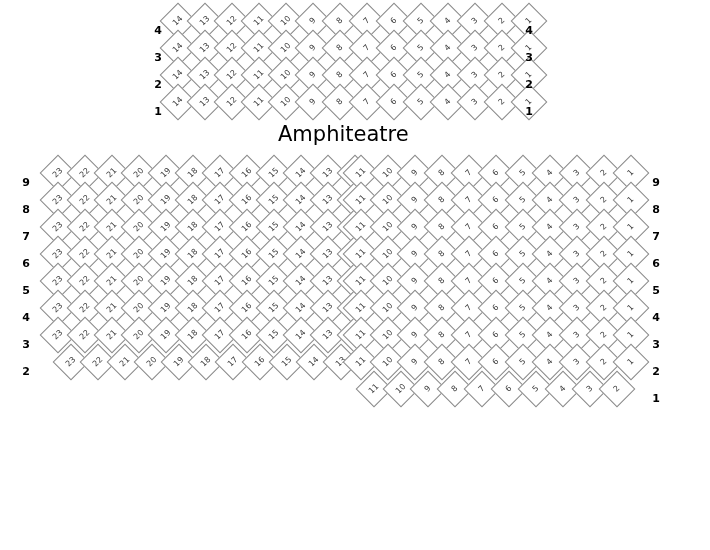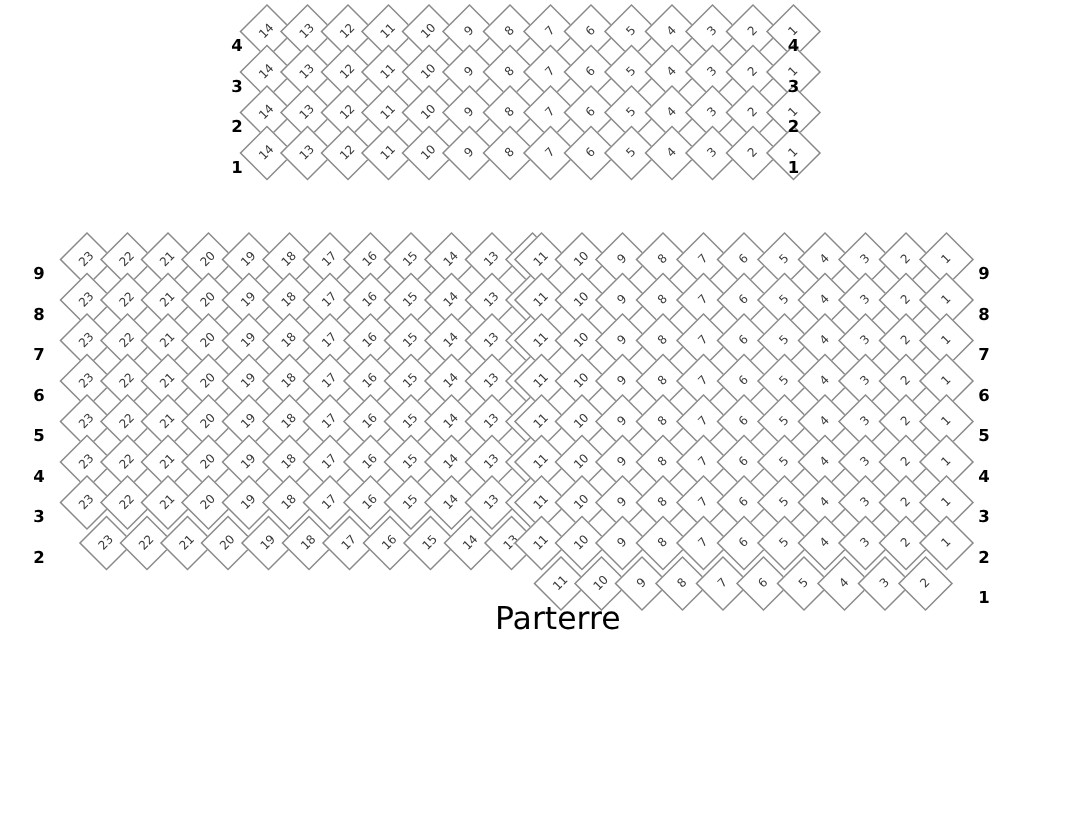--- a/index.html
+++ b/index.html
@@ -181,20 +181,21 @@
       <div class="seat-label" style="left: 516px; top: 89px;">1</div>
     </div>
     <div class="row-num" style="left: 150px; top: 24px;">4</div>
     <div class="row-num" style="left: 150px; top: 51px;">3</div>
     <div class="row-num" style="left: 150px; top: 78px;">2</div>
     <div class="row-num" style="left: 150px; top: 105px;">1</div>
     <div class="row-num" style="left: 521px; top: 24px;">4</div>
     <div class="row-num" style="left: 521px; top: 51px;">3</div>
     <div class="row-num" style="left: 521px; top: 78px;">2</div>
     <div class="row-num" style="left: 521px; top: 105px;">1</div>
+    <div class="section-title" style="left: 278px; top: 122px;">Amphiteatre</div>
     <div class="seat-map">
       <div class="seat" style="left: 45px; top: 160px;"></div>
       <div class="seat-label" style="left: 45px; top: 160px;">23</div>
       <div class="seat" style="left: 72px; top: 160px;"></div>
       <div class="seat-label" style="left: 72px; top: 160px;">22</div>
       <div class="seat" style="left: 99px; top: 160px;"></div>
       <div class="seat-label" style="left: 99px; top: 160px;">21</div>
       <div class="seat" style="left: 126px; top: 160px;"></div>
       <div class="seat-label" style="left: 126px; top: 160px;">20</div>
       <div class="seat" style="left: 153px; top: 160px;"></div>
@@ -588,14 +589,13 @@
     <div class="row-num" style="left: 18px; top: 365px;">2</div>
     <div class="row-num" style="left: 648px; top: 176px;">9</div>
     <div class="row-num" style="left: 648px; top: 203px;">8</div>
     <div class="row-num" style="left: 648px; top: 230px;">7</div>
     <div class="row-num" style="left: 648px; top: 257px;">6</div>
     <div class="row-num" style="left: 648px; top: 284px;">5</div>
     <div class="row-num" style="left: 648px; top: 311px;">4</div>
     <div class="row-num" style="left: 648px; top: 338px;">3</div>
     <div class="row-num" style="left: 648px; top: 365px;">2</div>
     <div class="row-num" style="left: 648px; top: 392px;">1</div>
-    <div class="section-title" style="left: 330px; top: 400px;">Parterre</div>
   </div>
 
 </body></html>

